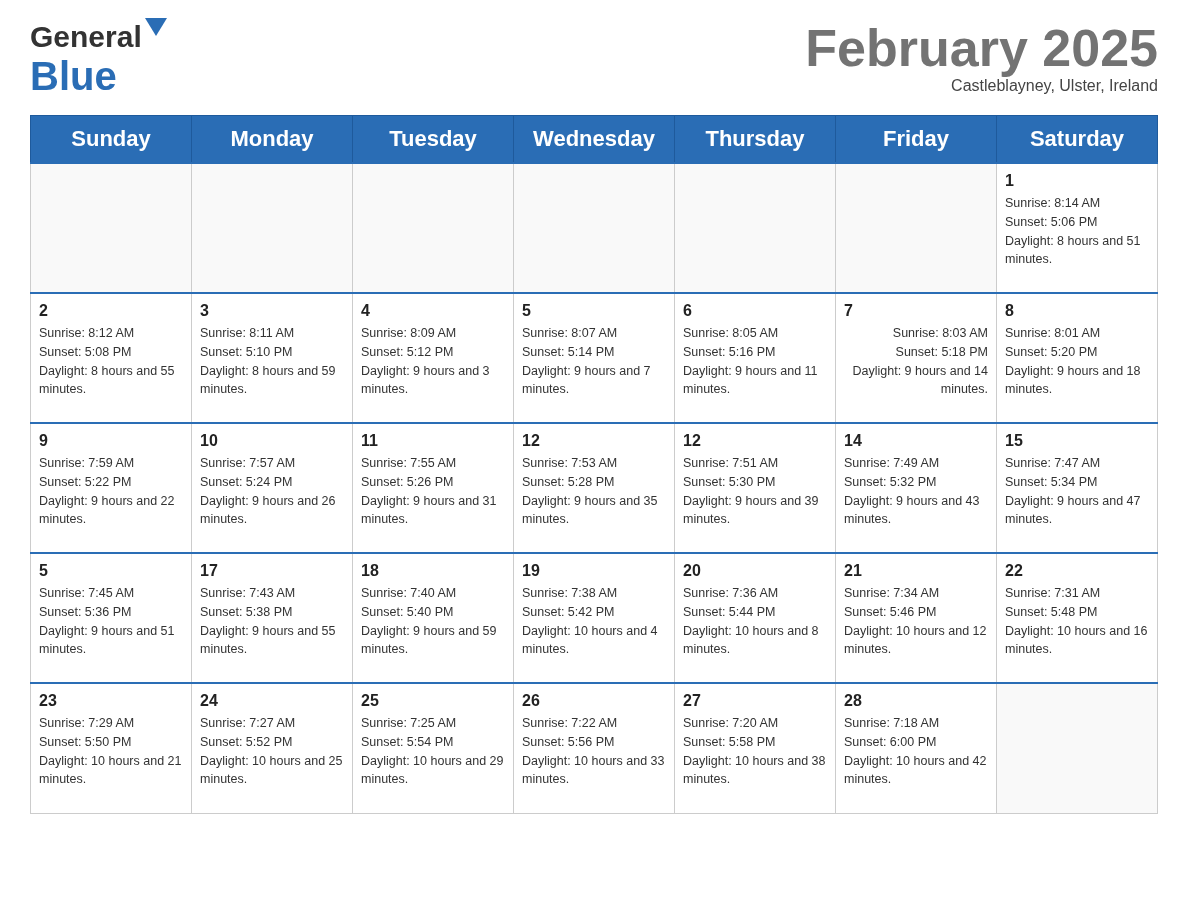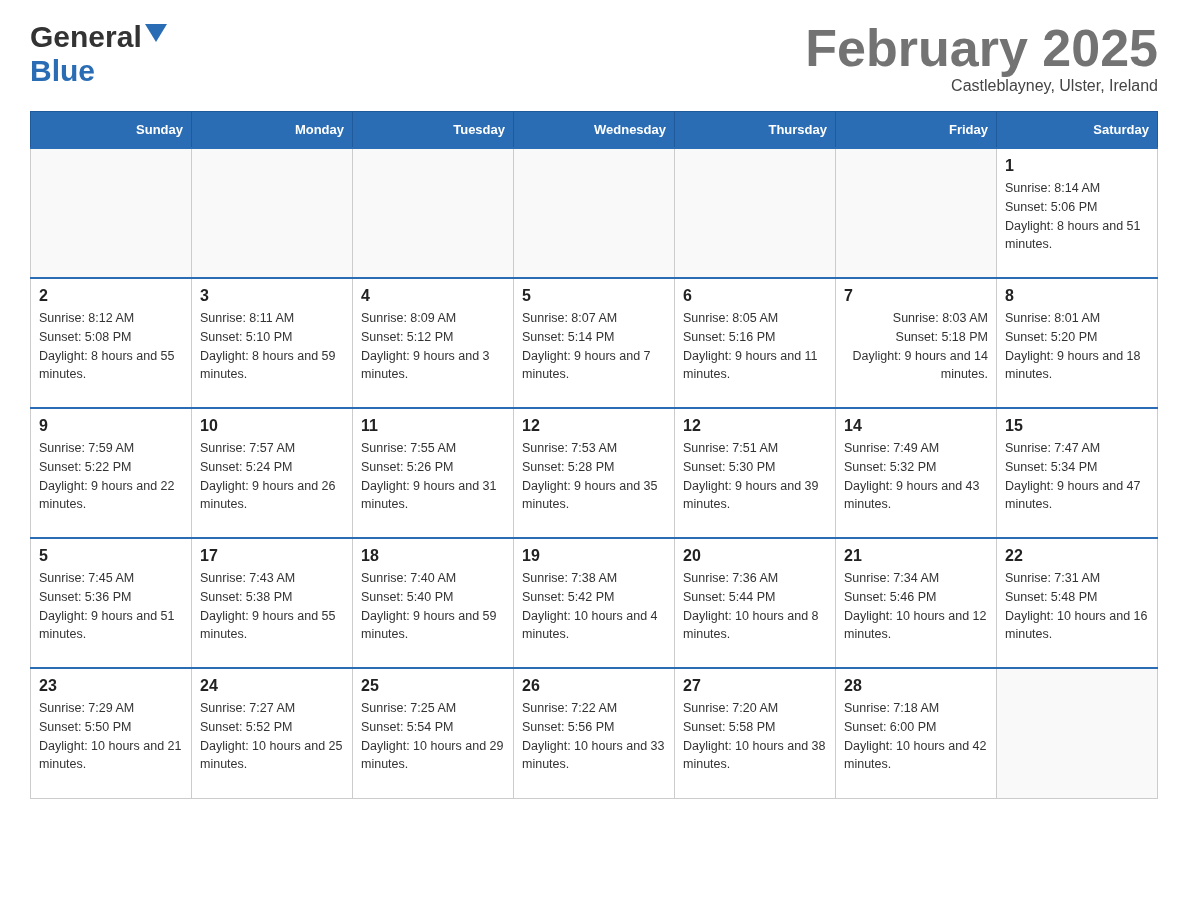--- a/index.html
+++ b/index.html
@@ -37,24 +37,24 @@
       color: #444;
     }
     .calendar {
       width: 100%;
       border-collapse: collapse;
       table-layout: fixed;
     }
     .calendar thead th {
       background: #2a6db5;
       color: #fff;
-      font-size: 13px;
+      font-size: 22px;
       font-weight: bold;
       padding: 10px 8px;
-      text-align: right;
+      text-align: center;
       border: 1px solid #1e5a9c;
     }
     .calendar tbody td {
       vertical-align: top;
       padding: 8px 8px 8px 8px;
       border: 1px solid #ccc;
       border-top: 2px solid #2a6db5;
       font-size: 13px;
       height: 130px;
       width: calc(100% / 7);
@@ -69,35 +69,35 @@
       margin-bottom: 4px;
       display: block;
     }
     .day-info {
       font-size: 12.5px;
       color: #333;
       line-height: 1.5;
     }
     .logo-line1 {
       display: flex;
-      align-items: center;
+      align-items: flex-start;
     }
     .logo-general {
       font-size: 30px;
       font-weight: bold;
       color: #333;
     }
     .logo-arrow {
       display: inline-block;
       margin-left: 3px;
       position: relative;
       top: -2px;
     }
     .logo-blue {
-      font-size: 30px;
+      font-size: 40px;
       font-weight: bold;
       color: #2a6db5;
     }
   </style>
 </head>
 <body>
 
 <div class="header">
   <div class="logo">
     <div class="logo-line1">

